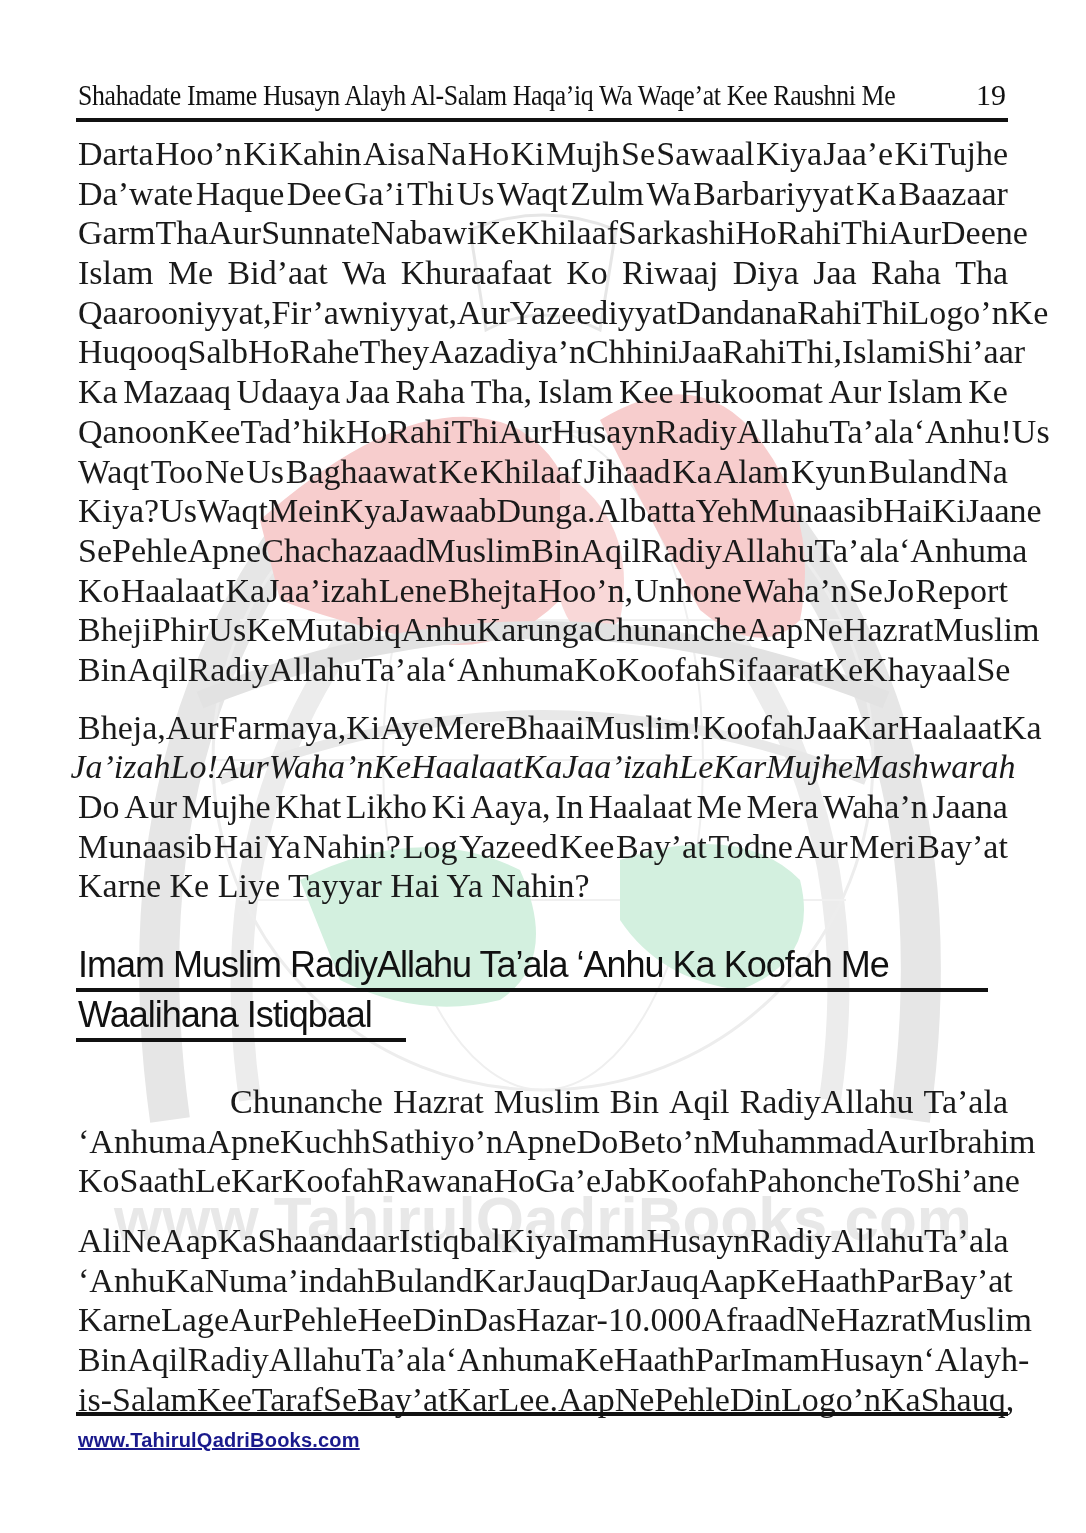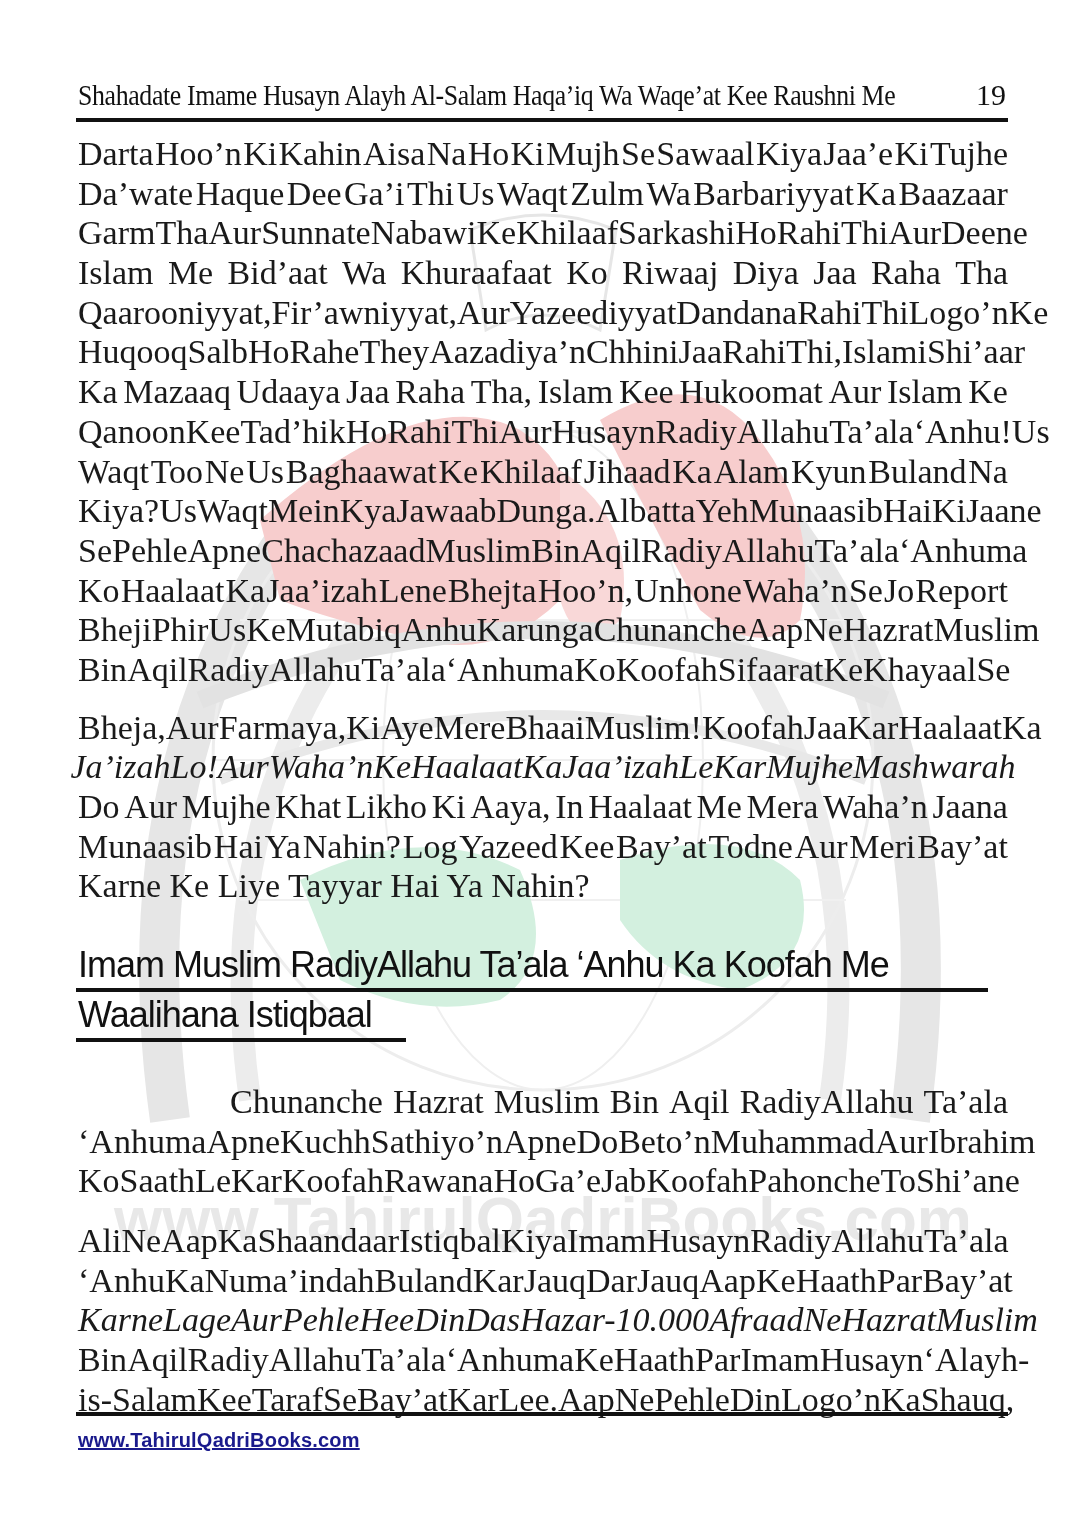--- a/index.html
+++ b/index.html
@@ -403,21 +403,21 @@
         <span>Kar</span>
         <span>Jauq</span>
         <span>Dar</span>
         <span>Jauq</span>
         <span>Aap</span>
         <span>Ke</span>
         <span>Haath</span>
         <span>Par</span>
         <span>Bay’at</span>
       </span>
-    <span class="line" style="display: flex; justify-content: space-between; width: 930px; font-style: italic;">
+    <span class="line" style="display: flex; justify-content: space-between; width: 930px;">
         <span>Karne</span>
         <span>Lage</span>
         <span>Aur</span>
         <span>Pehle</span>
         <span>Hee</span>
         <span>Din</span>
         <span>Das</span>
         <span>Hazar-10.000</span>
         <span>Afraad</span>
         <span>Ne</span>

